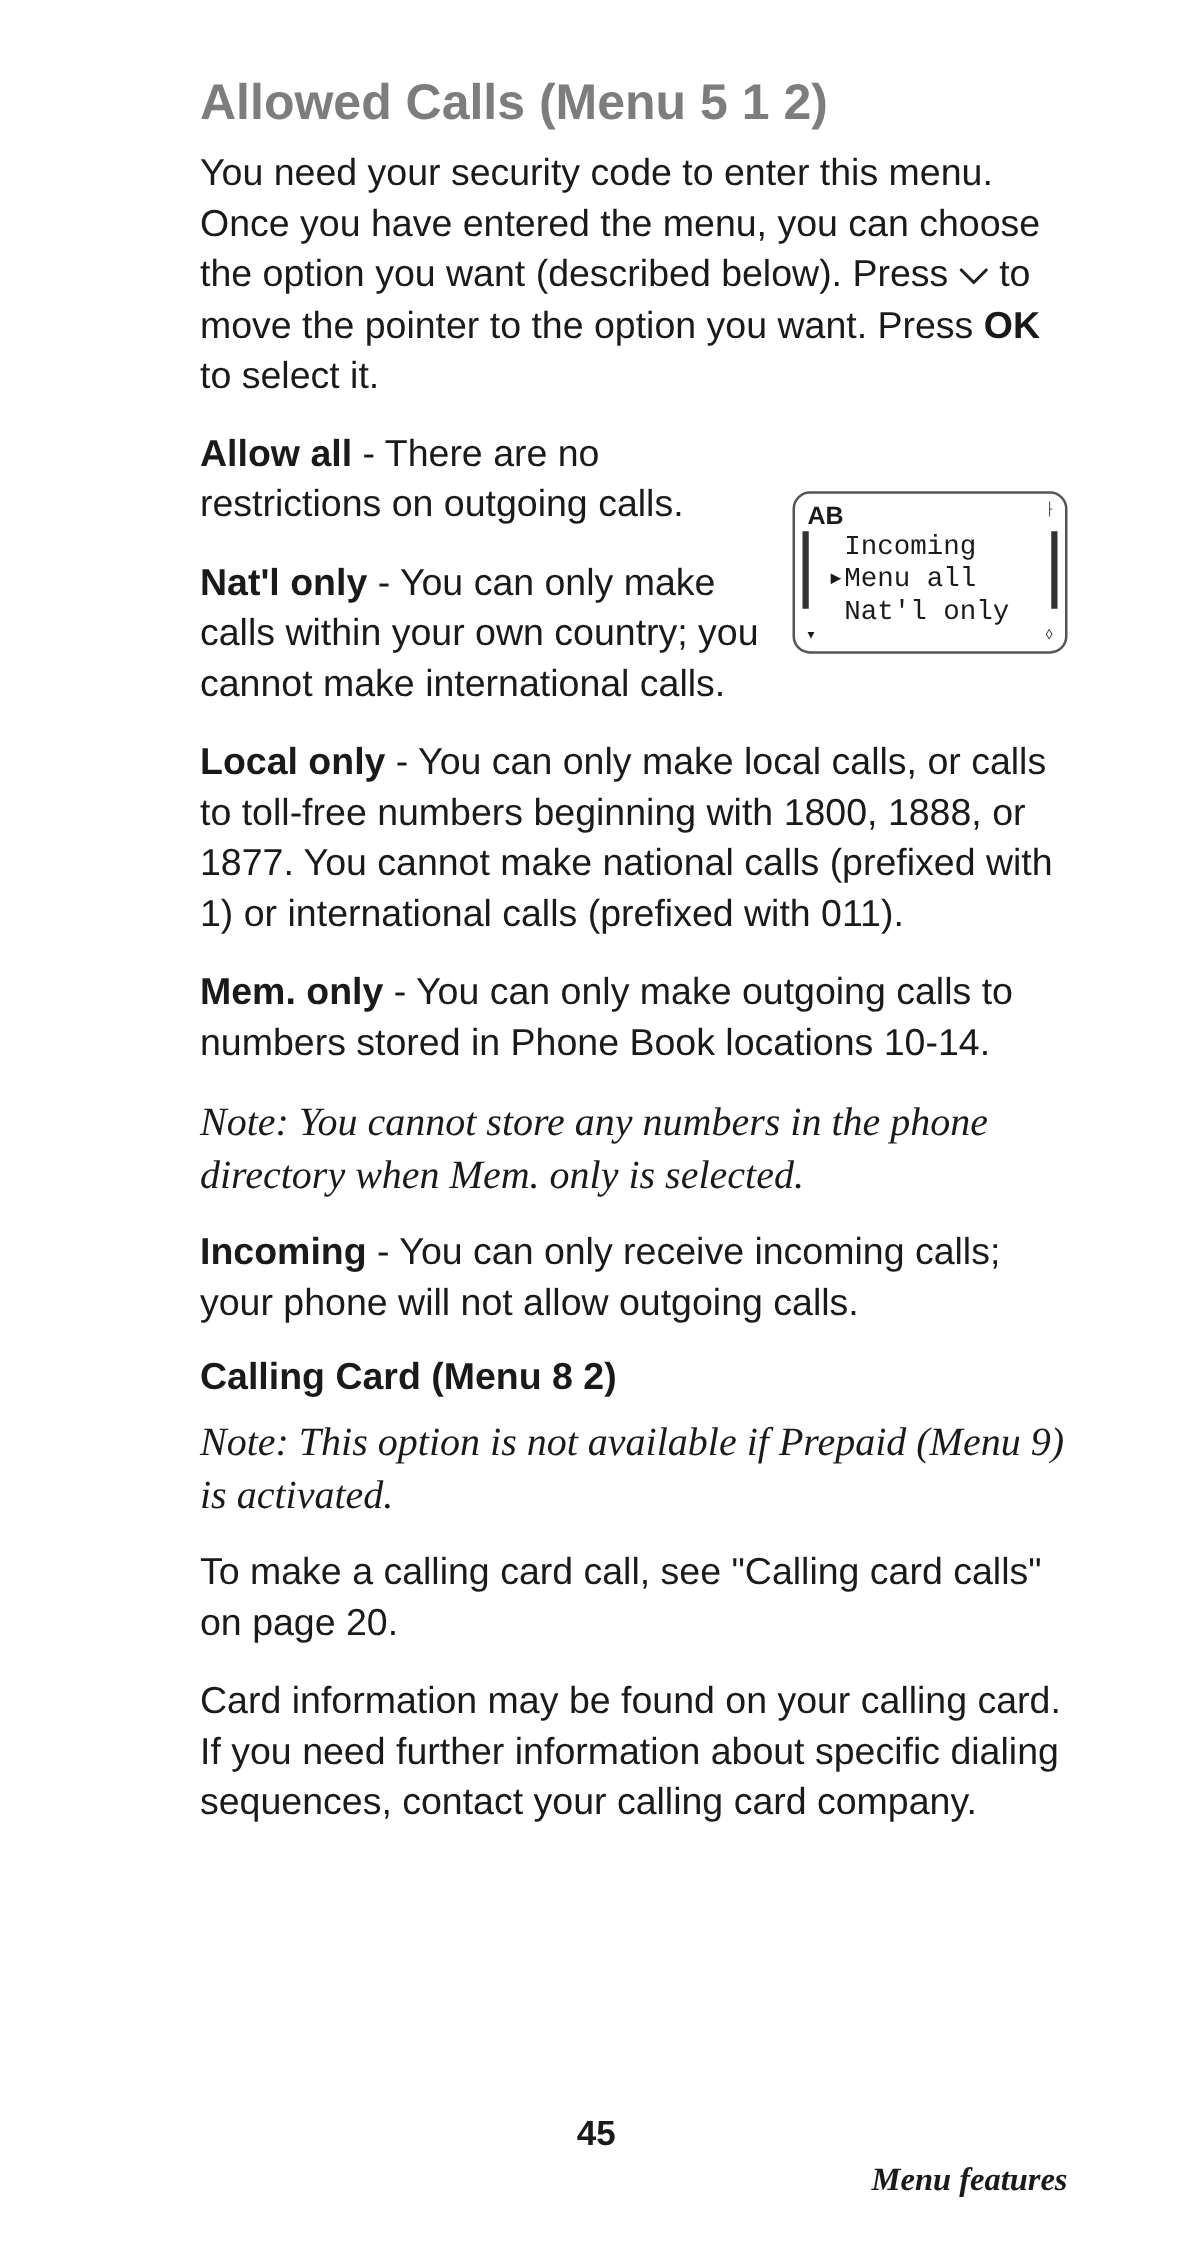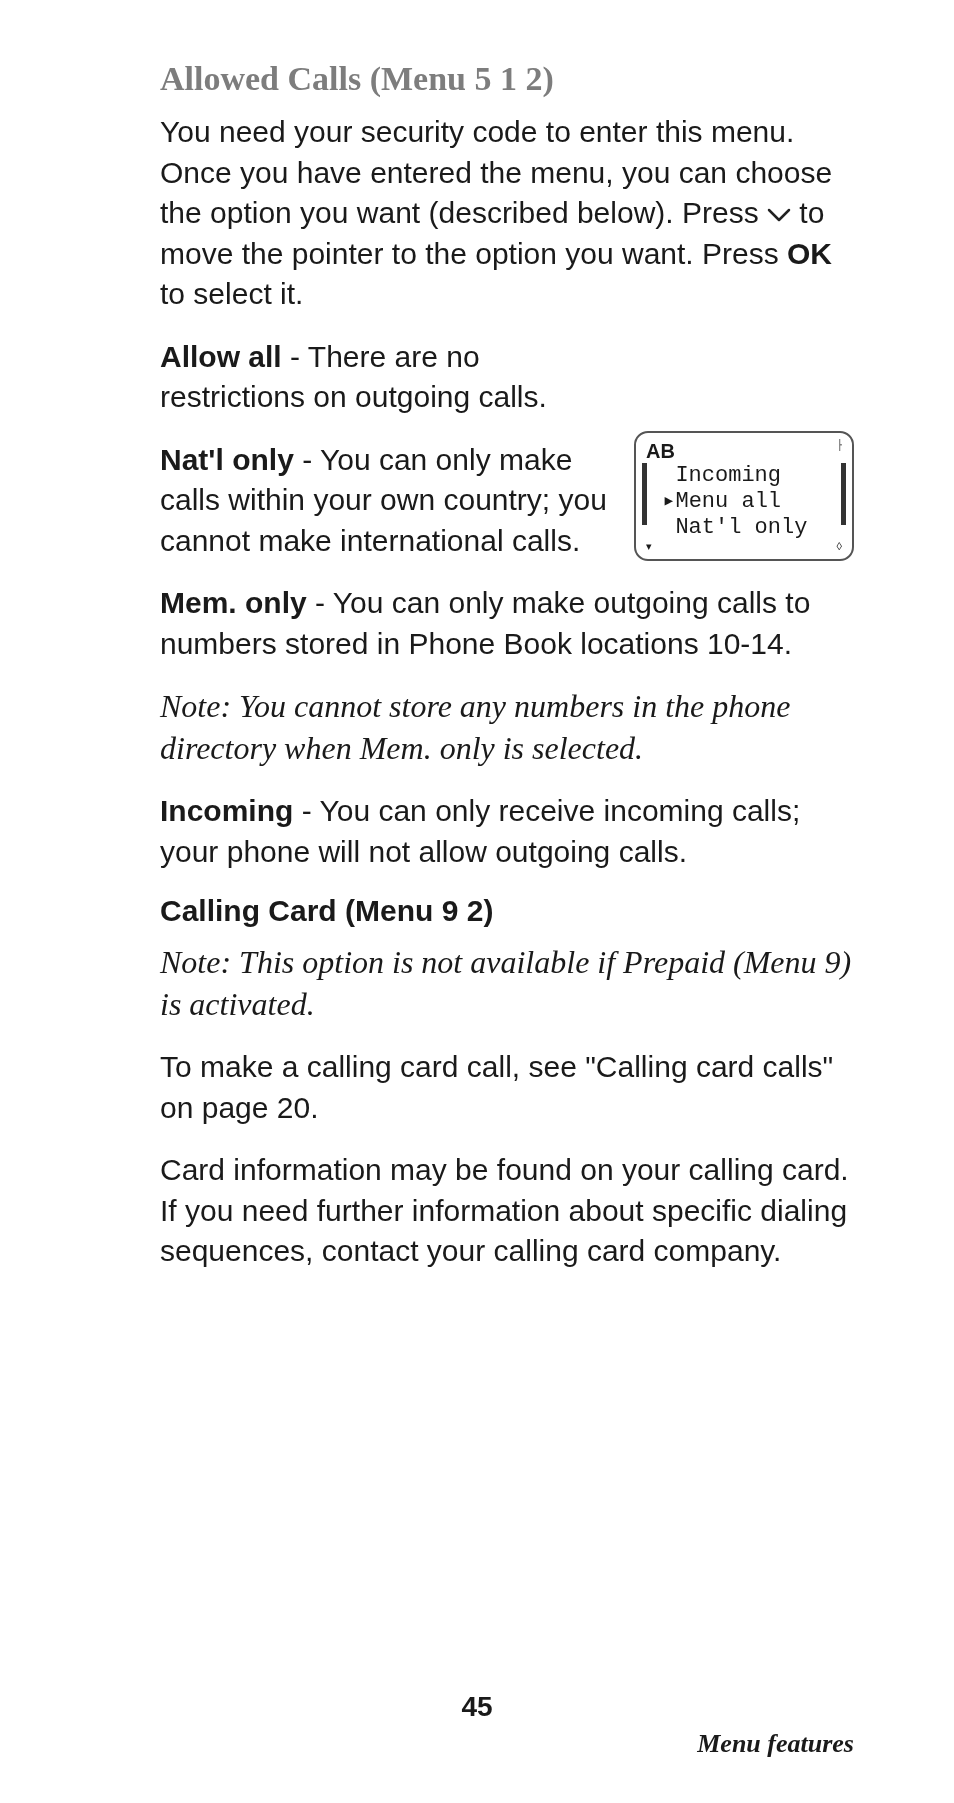--- a/index.html
+++ b/index.html
@@ -11,24 +11,24 @@
     width: 954px;
   }
   .page {
     width: 954px;
     height: 1803px;
     position: relative;
     box-sizing: border-box;
     padding: 60px 100px 40px 160px;
   }
   .subhead {
-    font-family: Liberation Serif, serif;
+    font-family: Liberation Sans, sans-serif;
     font-weight: 700;
     color: #7d7d7d;
-    font-size: 34px;
+    font-size: 40px;
     margin-bottom: 14px;
   }
   .para {
     font-size: 30px;
     line-height: 1.35;
     margin-bottom: 22px;
     font-family: Arial, Helvetica, sans-serif;
   }
   .para .bold {
     font-weight: 700;
@@ -37,21 +37,21 @@
     font-style: italic;
     font-size: 32px;
     line-height: 1.3;
     margin-bottom: 22px;
     font-family: Georgia, 'Times New Roman', serif;
   }
   .row {
     display: flex;
     gap: 18px;
     margin-bottom: 22px;
-    align-items: flex-end;
+    align-items: center;
   }
   .row .para {
     margin-bottom: 0;
     flex: 1;
   }
   .lcd {
     width: 220px;
     border: 2px solid #555;
     border-radius: 14px;
     padding: 6px 6px 6px 6px;
@@ -173,32 +173,35 @@
         </div>
         <div class="lcd-right-bar"></div>
       </div>
       <div class="lcd-foot">
         <span>▾</span>
         <span>◊</span>
       </div>
     </div>
   </div>
 
+  <div class="para">
+    <span class="bold">Local only</span><span> - You can only make local calls, or calls to toll-free numbers beginning with 1800, 1888, or 1877. You cannot make national calls (prefixed with 1) or international calls (prefixed with 011).</span>
+  </div>
 
   <div class="para">
     <span class="bold">Mem. only</span><span> - You can only make outgoing calls to numbers stored in Phone Book locations 10-14.</span>
   </div>
 
   <div class="note">Note: You cannot store any numbers in the phone directory when Mem. only is selected.</div>
 
   <div class="para">
     <span class="bold">Incoming</span><span> - You can only receive incoming calls; your phone will not allow outgoing calls.</span>
   </div>
 
-  <div class="section-head">Calling Card (Menu 9 2)</div>
+  <div class="section-head">Calling Card (Menu 8 2)</div>
 
   <div class="note">Note: This option is not available if  Prepaid (Menu 9) is activated.</div>
 
   <div class="para">To make a calling card call, see "Calling card calls" on page 20.</div>
   <div class="para">Card information may be found on your calling card. If you need further information about specific dialing sequences, contact your calling card company.</div>
 
   <div class="page-num">45</div>
   <div class="footer-label">Menu features</div>
 </div>
 

